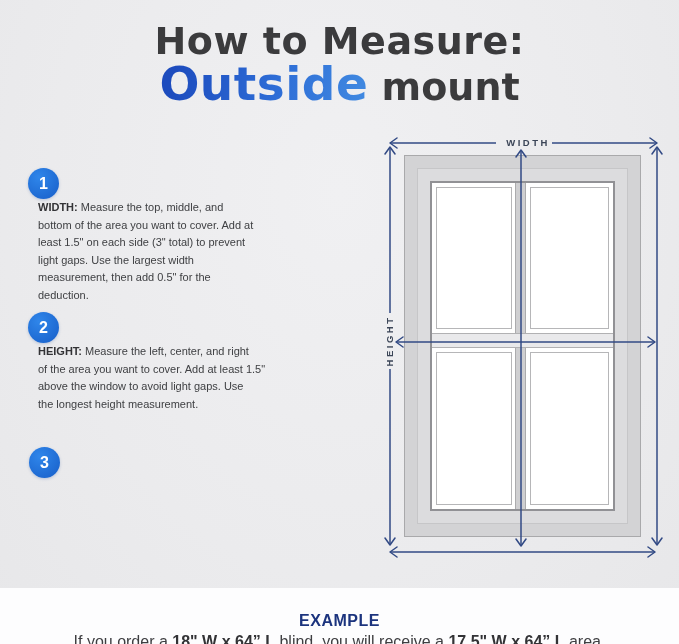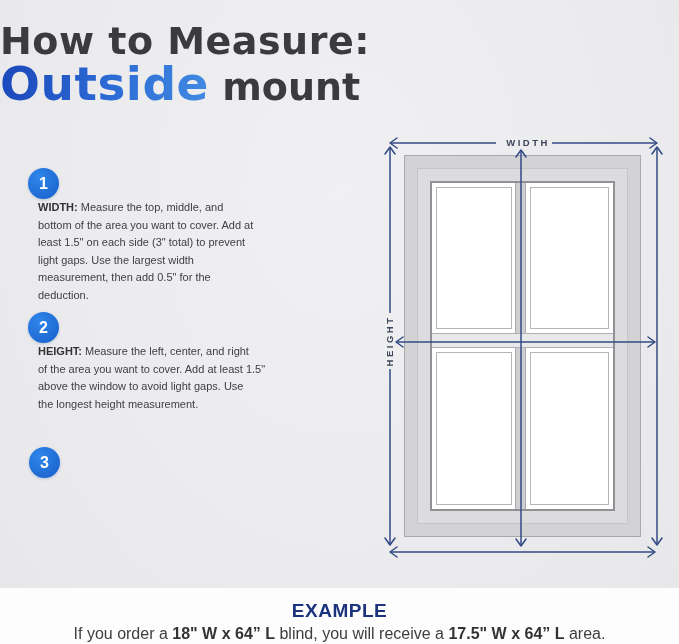--- a/index.html
+++ b/index.html
@@ -4,21 +4,21 @@
 <style>
   html,body{margin:0;padding:0;}
   .page{
     position:relative;
     width:679px;height:644px;
     background:radial-gradient(ellipse at 50% 30%, #f0f0f2 0%, #ebebed 60%, #e7e7e9 100%);
     font-family:"Liberation Sans", sans-serif;
     overflow:hidden;
   }
   
-  .title{position:absolute;top:22px;left:0;width:100%;text-align:left;line-height:1;}
+  .title{position:absolute;top:22px;left:0;width:100%;text-align:center;line-height:1;}
   .title-line1{
     font-family:"DejaVu Sans", sans-serif;
     font-size:38px;font-weight:700;color:#3b3b3d;letter-spacing:0.5px;
   }
   .title-line2{font-family:"DejaVu Sans", sans-serif;}
   .title-highlight{
     font-size:47px;font-weight:700;letter-spacing:0.5px;
     background:linear-gradient(98deg,#1d4cbe 8%,#2d6cd6 55%,#3f87e0 95%);
     -webkit-background-clip:text;background-clip:text;
     color:transparent;-webkit-text-fill-color:transparent;
@@ -65,21 +65,21 @@
   .arrows{position:absolute;left:0;top:0;width:292px;height:432px;}
   .measure-label{
     position:absolute;font-size:9.5px;font-weight:700;letter-spacing:2.5px;
     color:#3b4557;text-align:center;line-height:12px;
   }
   .width-label{left:118px;top:2px;width:60px;}
   .height-label{left:-20px;top:200px;width:60px;transform:rotate(-90deg);}
   
   .footer{position:absolute;left:0;top:588px;width:679px;height:56px;
     background:#fdfdfe;text-align:center;}
-  .example-heading{margin-top:12px;font-size:19px;font-weight:700;
+  .example-heading{margin-top:24px;font-size:16px;font-weight:700;
     color:#1c347e;letter-spacing:0.5px;text-align:center;}
   .example-text{margin-top:3px;font-size:16px;color:#3e3e41;}
   .example-bold{font-weight:700;color:#333336;}
 </style>
 </head>
 <body>
 
 <div class="page">
 
   <div class="title">

